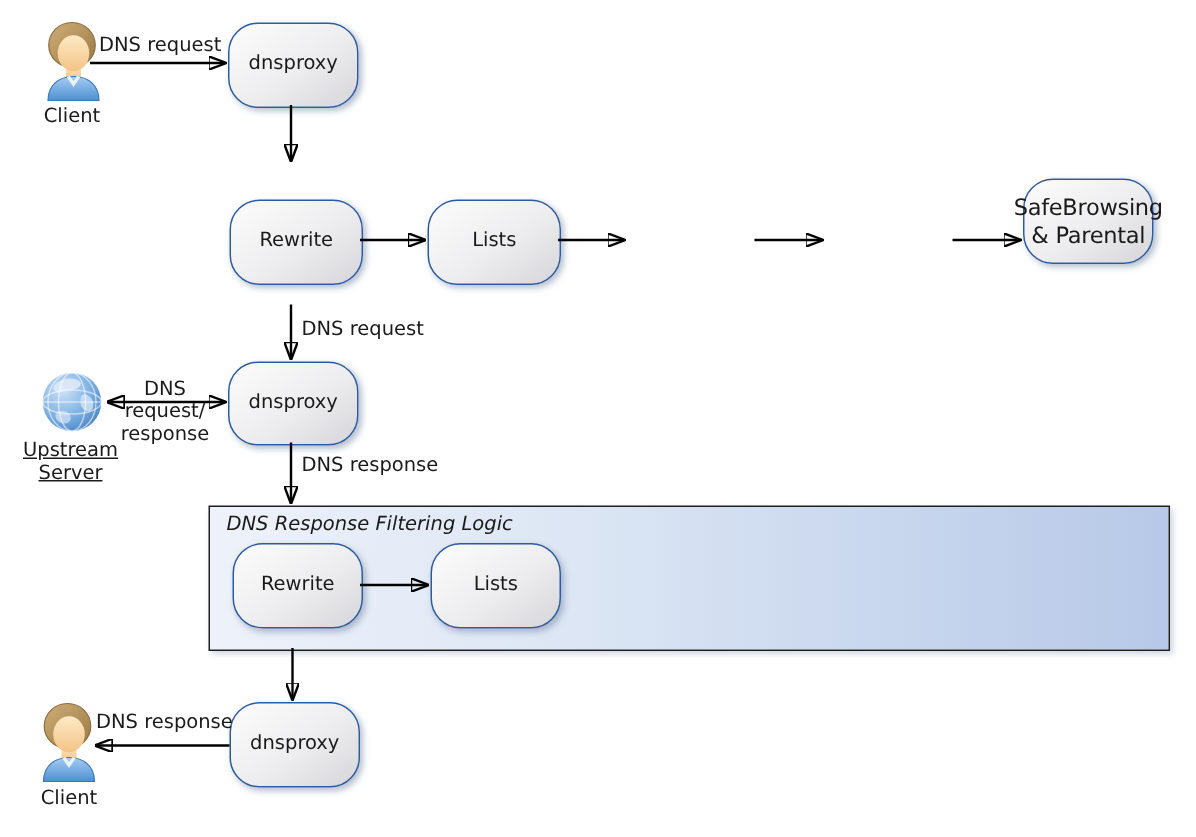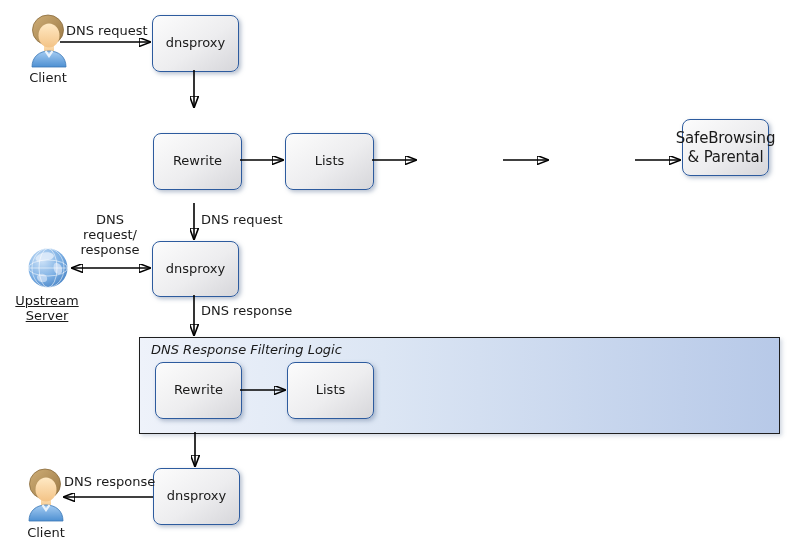--- a/index.html
+++ b/index.html
@@ -22,40 +22,40 @@
   .group-title{
     position:absolute;left:11px;top:4px;
     white-space:nowrap;color:#1a1a1a;
   }
   #group-request{left:139px;top:109px;width:639px;height:94px;}
   #group-response{left:139px;top:337px;width:639px;height:95px;font-style:italic;}
   
   .node{
     position:absolute;
     border:1.6px solid #2d5b9e;
-    border-radius:8px;
+    border-radius:20px;
     background:linear-gradient(145deg,#fcfcfc 0%,#ededef 55%,#d6d6da 100%);
     box-shadow:2px 2px 4px rgba(110,130,160,.5);
     display:flex;align-items:center;justify-content:center;
     text-align:center;z-index:3;
     white-space:pre-line;line-height:1.25;
   }
   #dnsproxy1{left:152px;top:15px;width:85px;height:55px;}
   #dnsproxy2{left:152px;top:241px;width:85px;height:54px;}
   #dnsproxy3{left:153px;top:468px;width:85px;height:55px;}
   #step-rewrite1 {left:153px;top:133px;width:87px;height:55px;}
   #step-lists1   {left:285px;top:133px;width:87px;height:55px;}
   #step-blocked  {left:418px;top:133px;width:85px;height:55px;}
   #step-safesearch{left:550px;top:133px;width:85px;height:55px;}
   #step-safebrowsing{left:682px;top:119px;width:85px;height:55px;font-size:15px;letter-spacing:-.2px;}
   #step-rewrite2 {left:155px;top:362px;width:85px;height:55px;}
   #step-lists2   {left:287px;top:362px;width:85px;height:55px;}
   
   .lbl{position:absolute;z-index:6;white-space:pre-line;line-height:15px;}
-  .lbl.center{text-align:center;}
+  .lbl.center{text-align:center;margin-top:40px;}
   #lbl-client-req   {left:66px;top:23px;}
   #lbl-req-mid      {left:201px;top:212px;}
   #lbl-upstream-edge{left:70px;top:212px;width:80px;text-align:center;}
   #lbl-resp-mid     {left:201px;top:303px;}
   #lbl-resp-bottom  {left:64px;top:474px;}
   #lbl-client-top   {left:8px;top:70px;width:80px;text-align:center;}
   #lbl-upstream     {left:7px;top:293px;width:80px;text-align:center;text-decoration:underline;}
   #lbl-client-bottom{left:6px;top:525px;width:80px;text-align:center;}
   
   .icon{position:absolute;z-index:4;}

